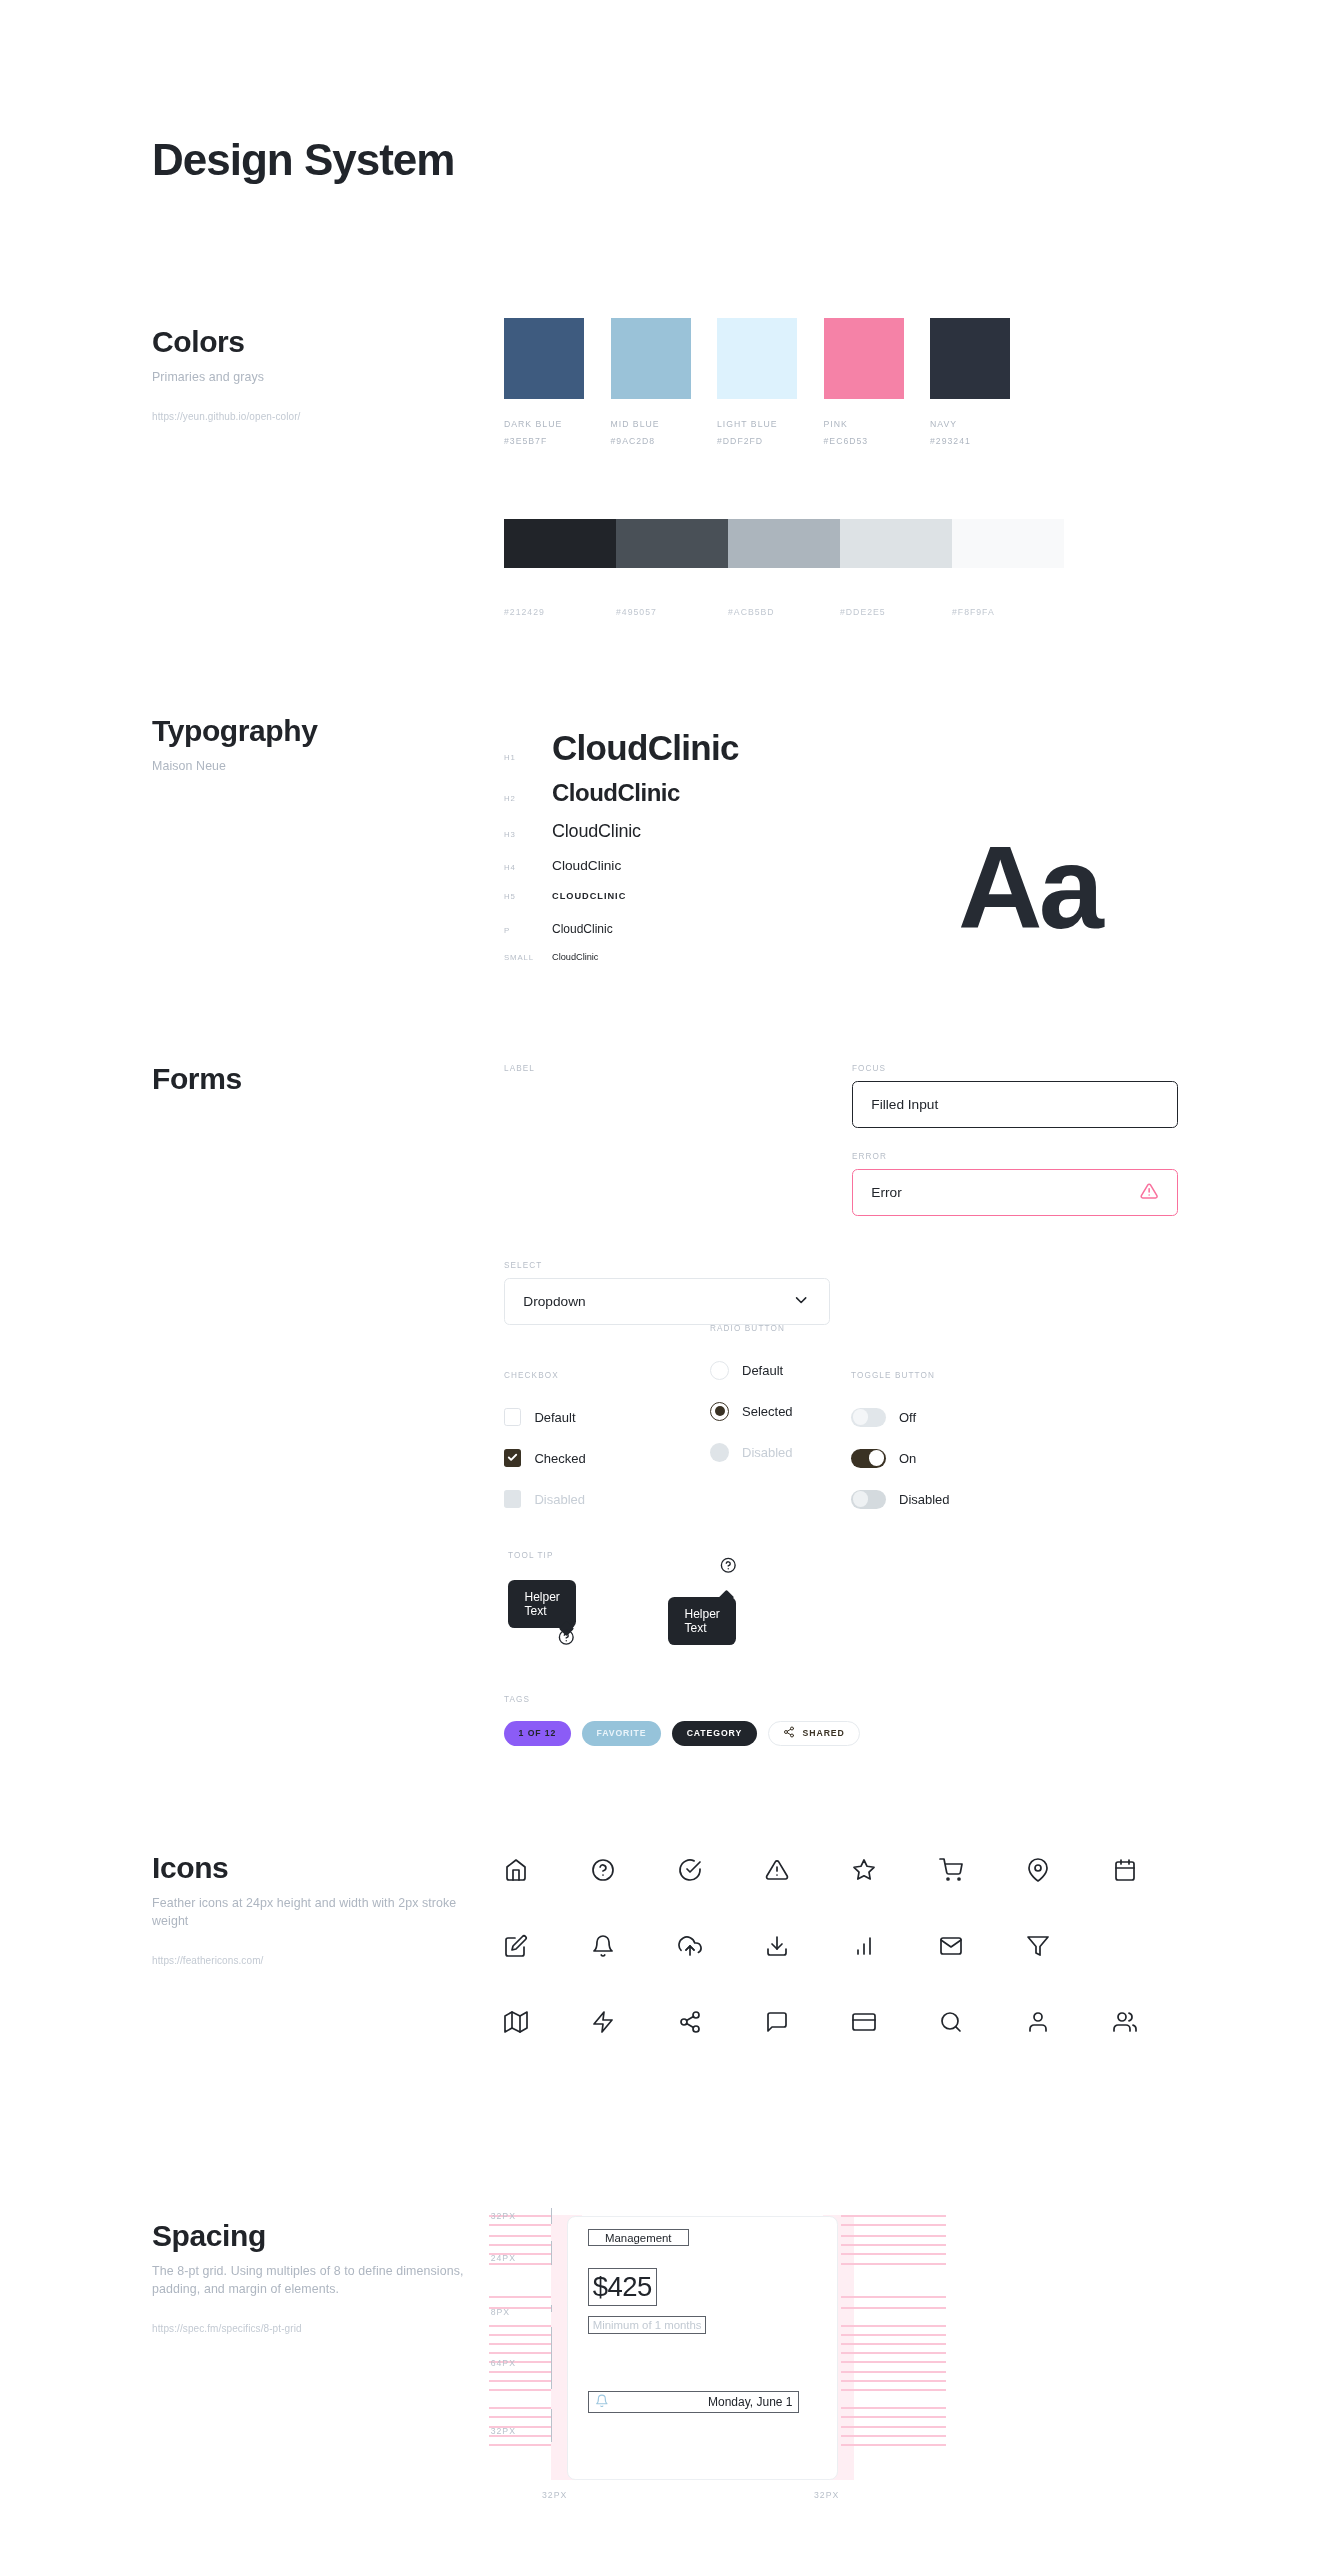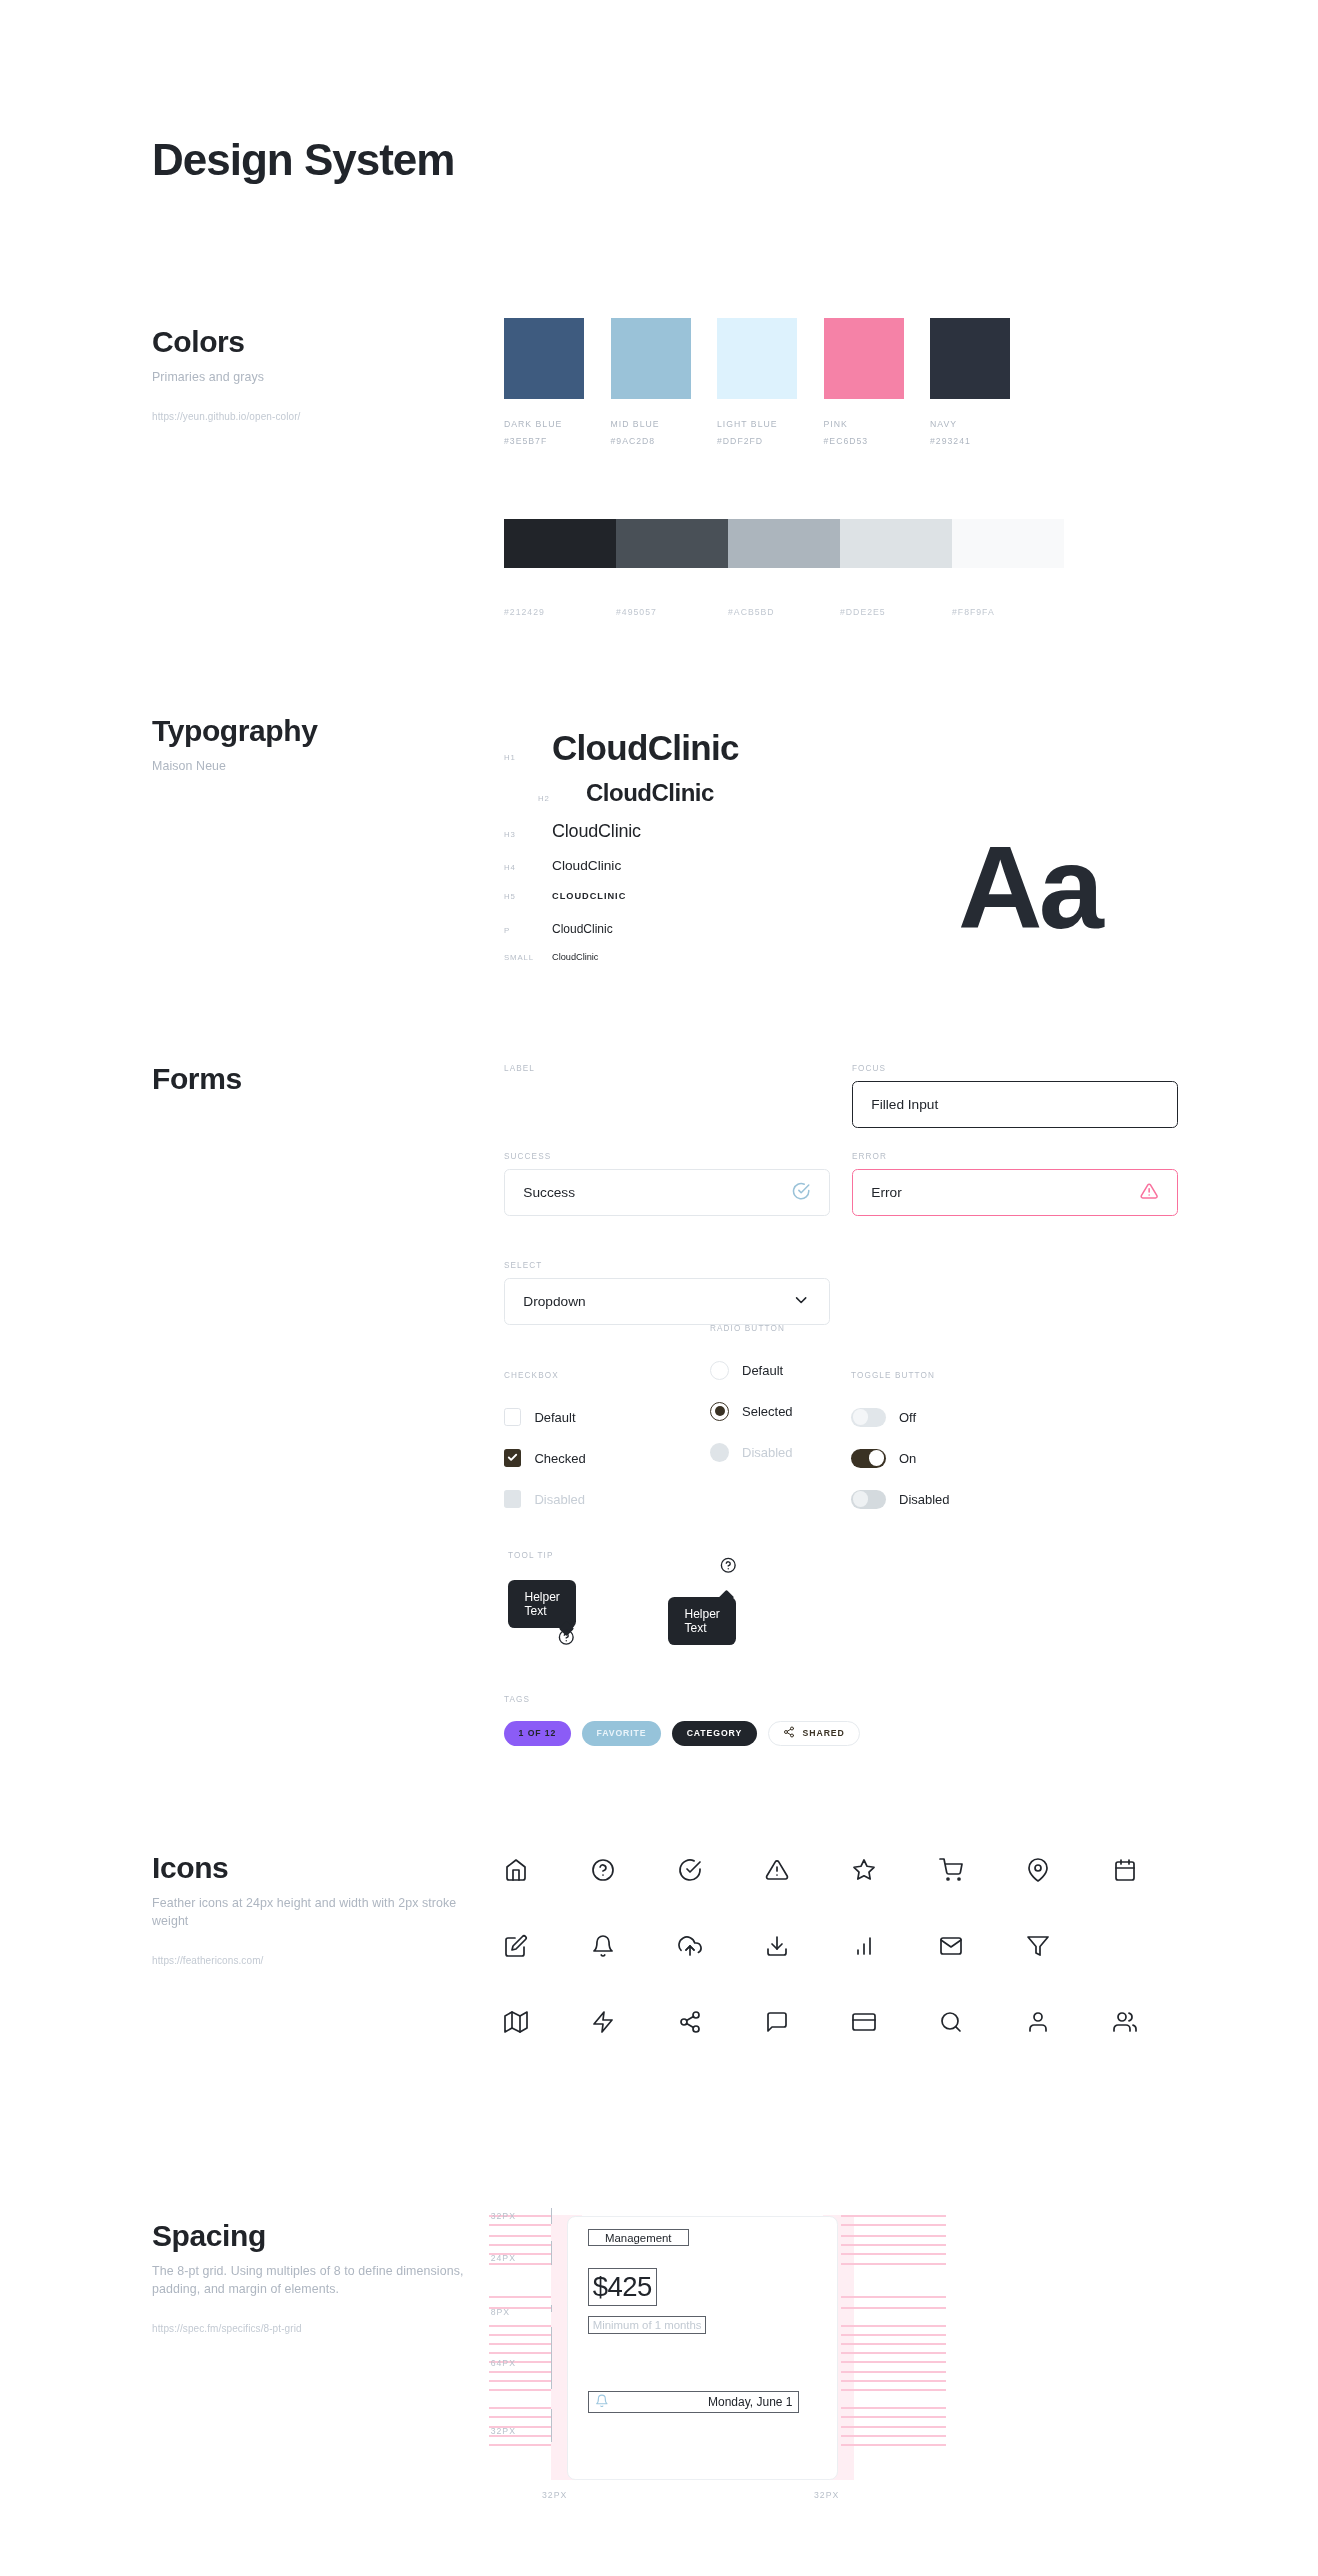--- a/index.html
+++ b/index.html
@@ -51,21 +51,21 @@
   #type-label { left: 152px; top: 714px; }
   .type-list { position: absolute; left: 504px; top: 728px; }
   .type-row { display: flex; align-items: baseline; }
   .type-tag {
     width: 48px; flex: none; font-size: 7.8px; letter-spacing: 0.9px;
     color: #b7bec8;
   }
   .type-sample { color: #212429; white-space: nowrap; }
   .tr-h1 { height: 51px; }
   .tr-h1 .type-sample { font-size: 35px; font-weight: bold; letter-spacing: -0.7px; }
-  .tr-h2 { height: 42px; margin-left: 34px; }
+  .tr-h2 { height: 42px; }
   .tr-h2 .type-sample { font-size: 24px; font-weight: bold; letter-spacing: -0.5px; }
   .tr-h3 { height: 37px; }
   .tr-h3 .type-sample { font-size: 18px; letter-spacing: -0.2px; }
   .tr-h4 { height: 33px; }
   .tr-h4 .type-sample { font-size: 13.7px; }
   .tr-h5 { height: 31px; }
   .tr-h5 .type-sample { font-size: 9.2px; font-weight: bold; letter-spacing: 1px; }
   .tr-p { height: 30px; }
   .tr-p .type-sample { font-size: 12px; }
   .tr-small { height: 27.5px; }
@@ -298,32 +298,20 @@
 
   <div class="field" id="f-label">
     <div class="field-label">LABEL</div>
   </div>
 
   <div class="field" id="f-focus">
     <div class="field-label">FOCUS</div>
     <div class="input-box focus">Filled Input</div>
   </div>
 
-  <div class="field" id="f-success">
-    <div class="field-label">SUCCESS</div>
-    <div class="input-box success">
-      <span>Success</span>
-      <span>
-        <svg width="18.3" height="18.3" viewBox="0 0 24 24" fill="none" stroke="#9AC2D8" stroke-width="2" stroke-linecap="round" stroke-linejoin="round">
-          <path d="M22 11.08V12a10 10 0 1 1-5.93-9.14"></path>
-            <polyline points="22 4 12 14.01 9 11.01"></polyline>
-        </svg>
-      </span>
-    </div>
-  </div>
 
   <div class="field" id="f-error">
     <div class="field-label">ERROR</div>
     <div class="input-box error">
       <span>Error</span>
       <span>
         <svg width="18.3" height="18.3" viewBox="0 0 24 24" fill="none" stroke="#F9719D" stroke-width="2" stroke-linecap="round" stroke-linejoin="round">
           <path d="M10.29 3.86 1.82 18a2 2 0 0 0 1.71 3h16.94a2 2 0 0 0 1.71-3L13.71 3.86a2 2 0 0 0-3.42 0z"></path>
             <line x1="12" y1="9" x2="12" y2="13"></line>
             <line x1="12" y1="17" x2="12.01" y2="17"></line>

